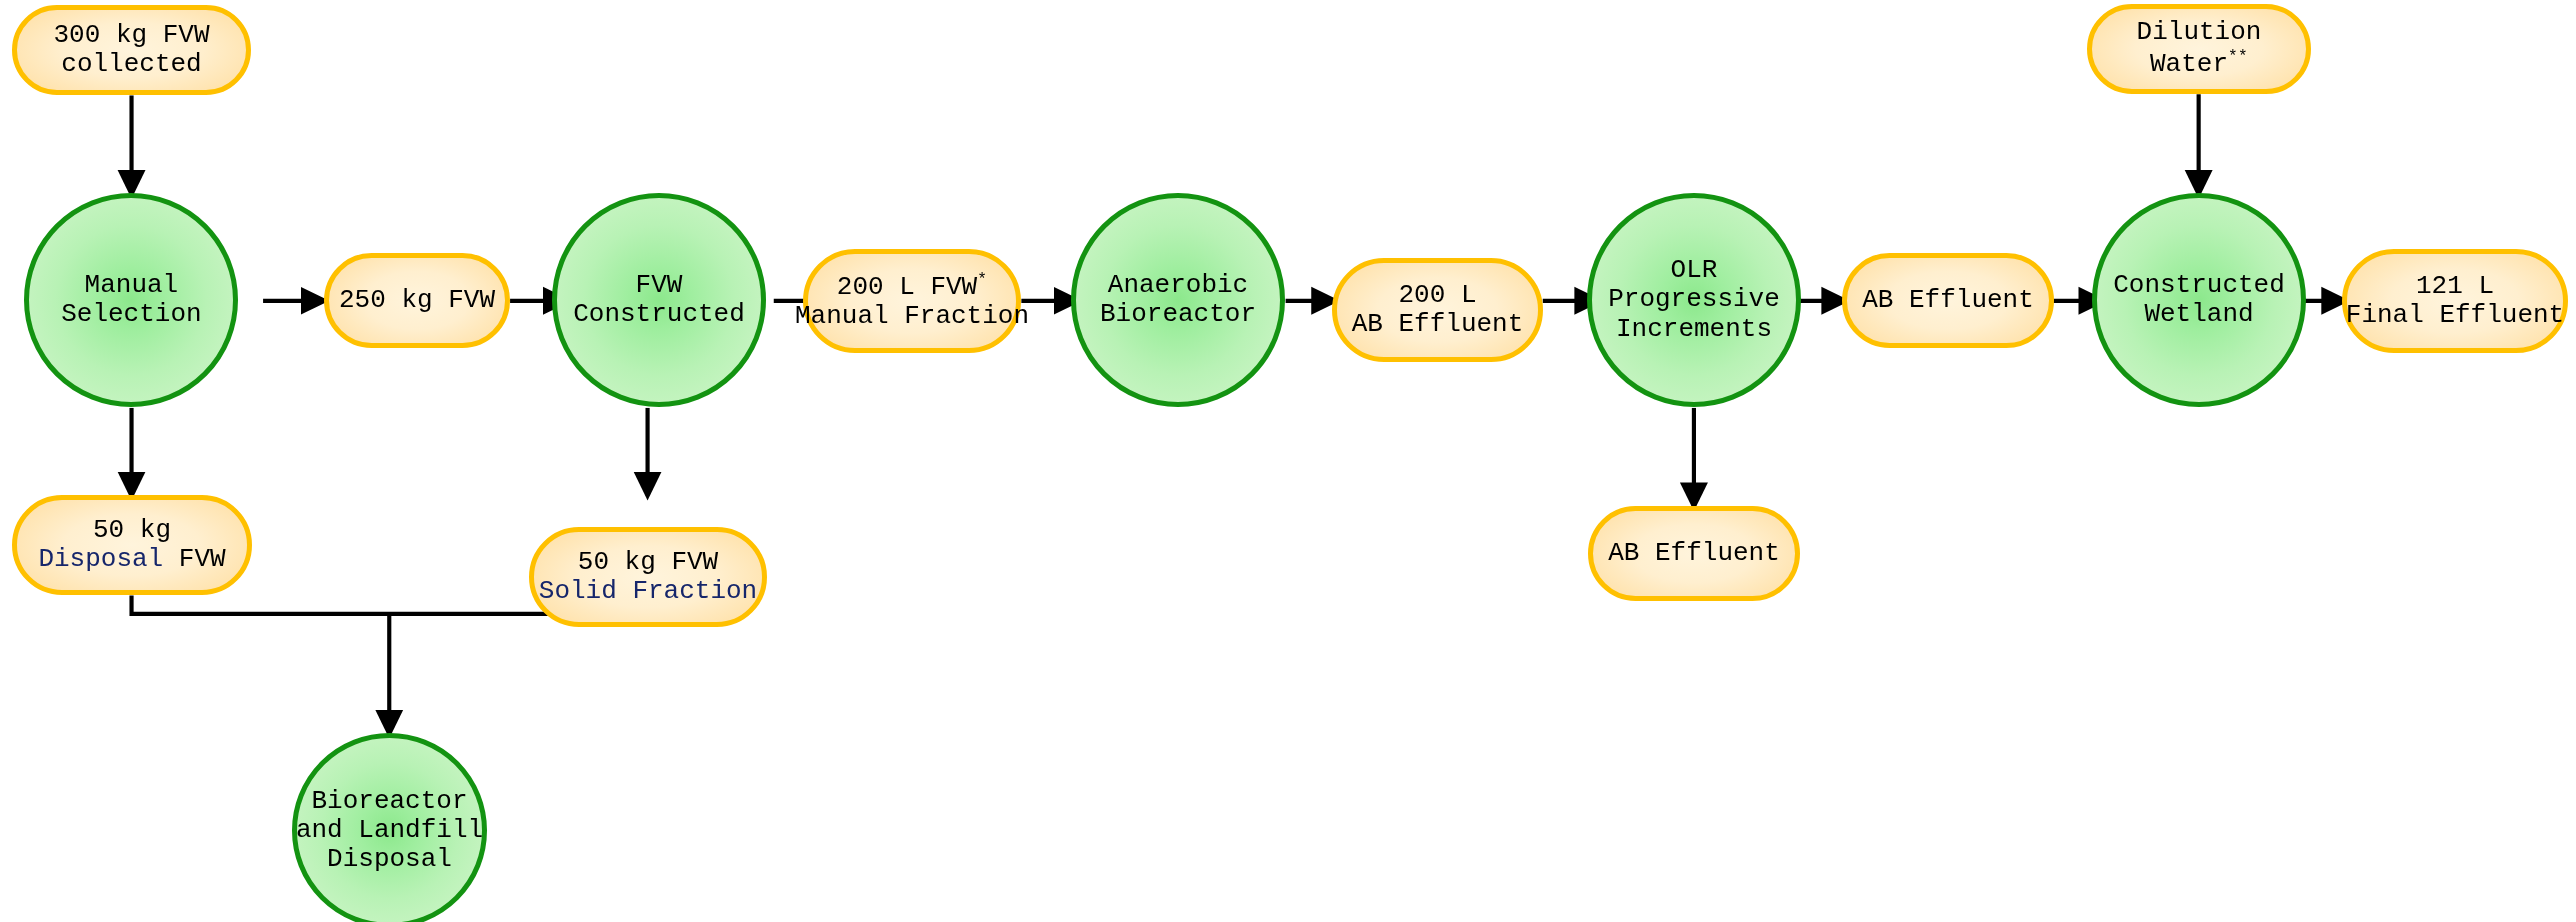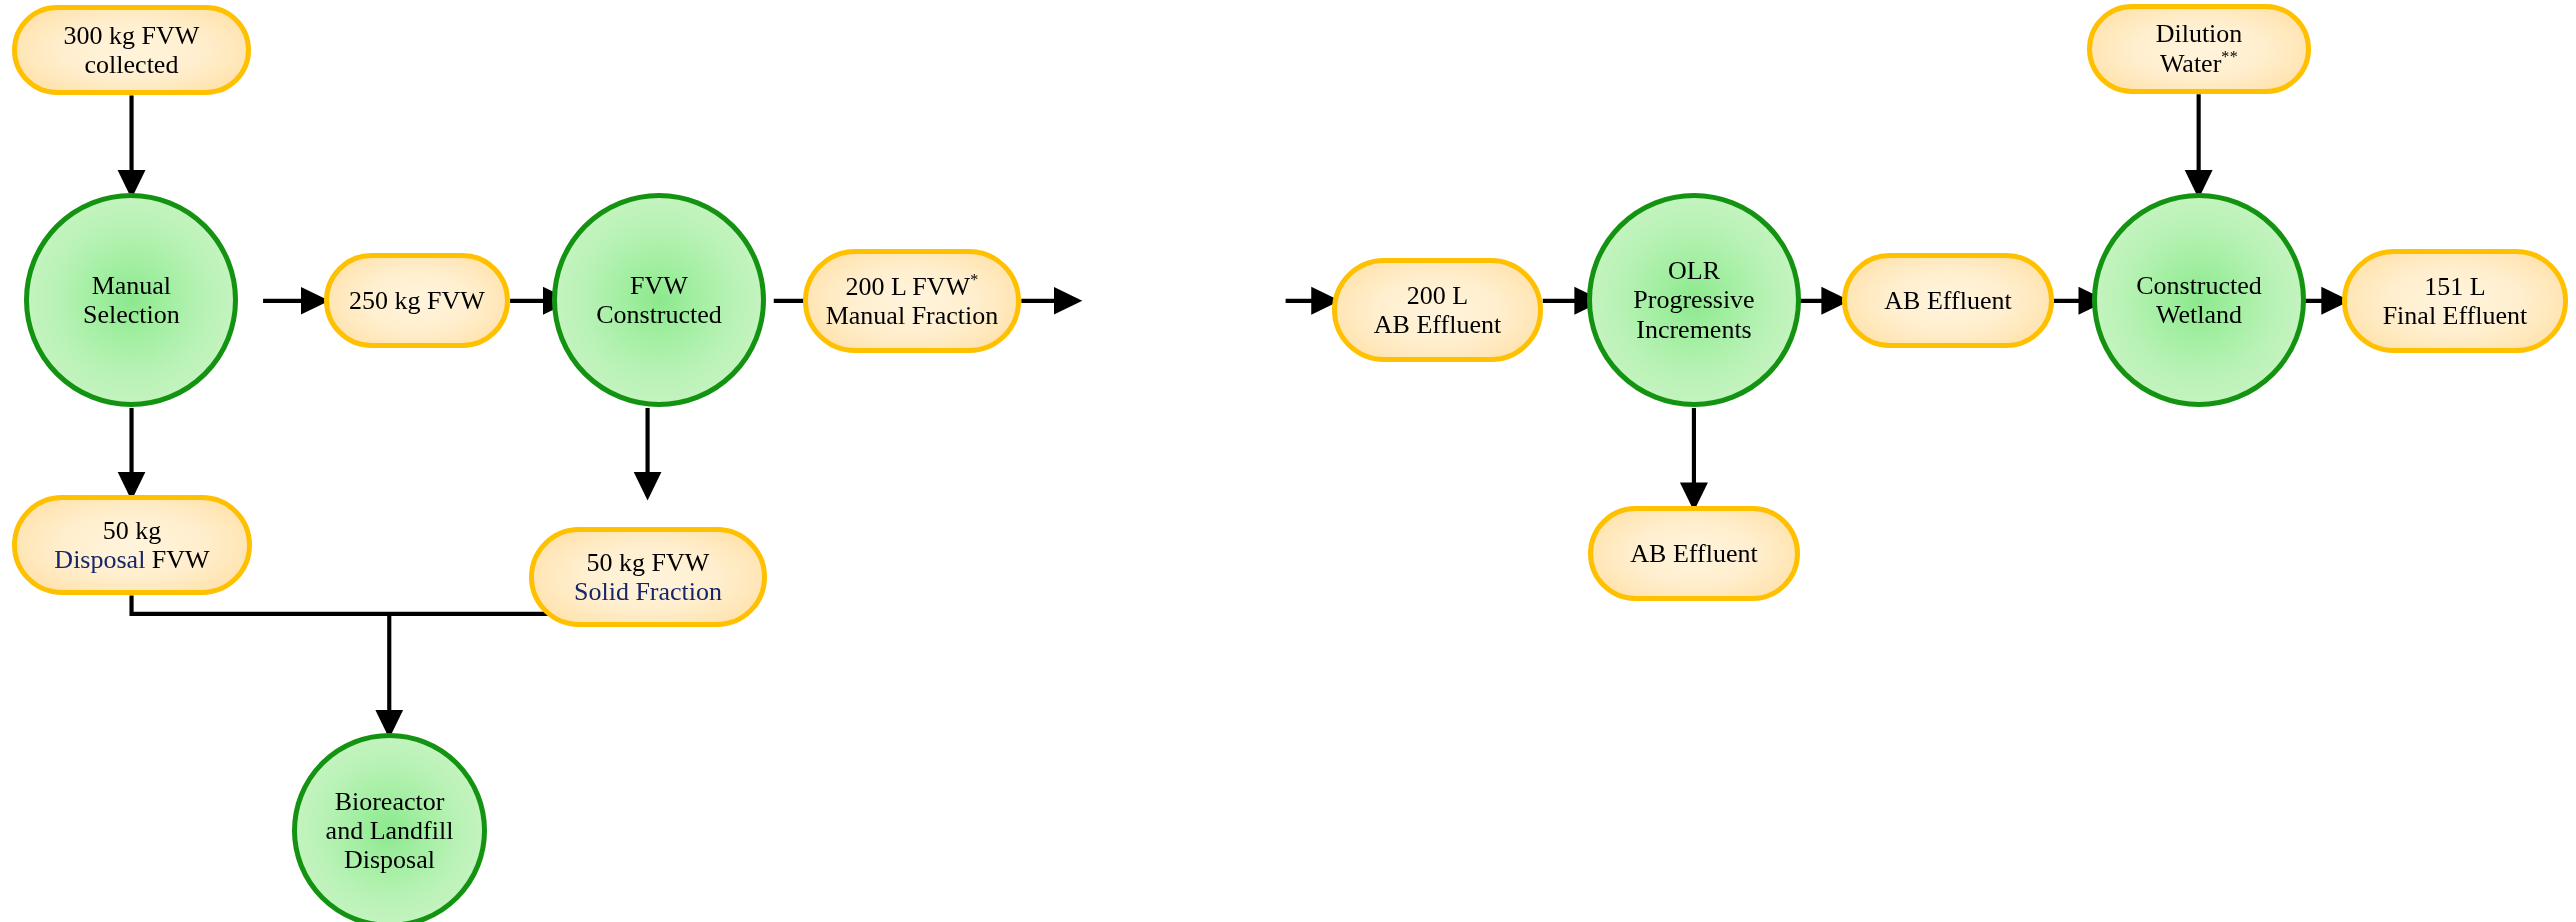--- a/index.html
+++ b/index.html
@@ -6,21 +6,21 @@
     margin: 0;
     padding: 0;
     background: #ffffff;
   }
   #stage {
     position: relative;
     width: 2576px;
     height: 923px;
     background: #ffffff;
     overflow: hidden;
-    font-family: Liberation Serif, serif;
+    font-family: Liberation Mono, monospace;
   }
   #edges {
     position: absolute;
     left: 0; top: 0;
     width: 2576px;
     height: 923px;
     pointer-events: none;
   }
 
   
@@ -138,20 +138,26 @@
     </div>
   </div>
 
   <div class="node pill" style="left:803px; top:249px; width:218px; height:104px;">
     <div>
       <span class="lbl"><span>200 L FVW</span><span class="sup">*</span></span>
       <span class="lbl">Manual Fraction</span>
     </div>
   </div>
 
+  <div class="node circ" style="left:1071px; top:193px; width:214px; height:214px;">
+    <div>
+      <span class="lbl">Anaerobic</span>
+      <span class="lbl">Bioreactor</span>
+    </div>
+  </div>
 
   <div class="node pill" style="left:1332px; top:249px; width:211px; height:104px;margin-top:9px;">
     <div>
       <span class="lbl">200 L</span>
       <span class="lbl">AB Effluent</span>
     </div>
   </div>
 
   <div class="node circ" style="left:1587px; top:193px; width:214px; height:214px;">
     <div>
@@ -169,21 +175,21 @@
 
   <div class="node circ" style="left:2092px; top:193px; width:214px; height:214px;">
     <div>
       <span class="lbl">Constructed</span>
       <span class="lbl">Wetland</span>
     </div>
   </div>
 
   <div class="node pill" style="left:2342px; top:249px; width:226px; height:104px;">
     <div>
-      <span class="lbl">151 L</span>
+      <span class="lbl">121 L</span>
       <span class="lbl">Final Effluent</span>
     </div>
   </div>
 
   <div class="node pill" style="left:2087px; top:3.6px; width:224px; height:90px;">
     <div>
       <span class="lbl">Dilution</span>
       <span class="lbl"><span>Water</span><span class="sup">**</span></span>
     </div>
   </div>

